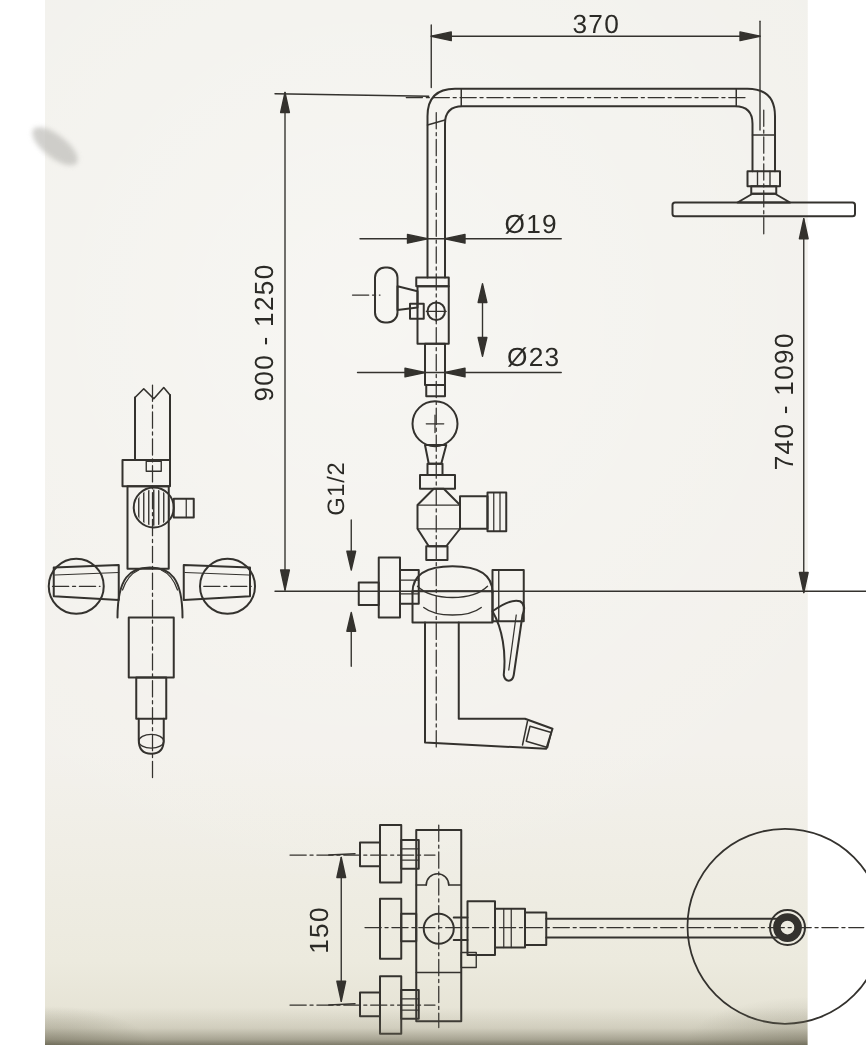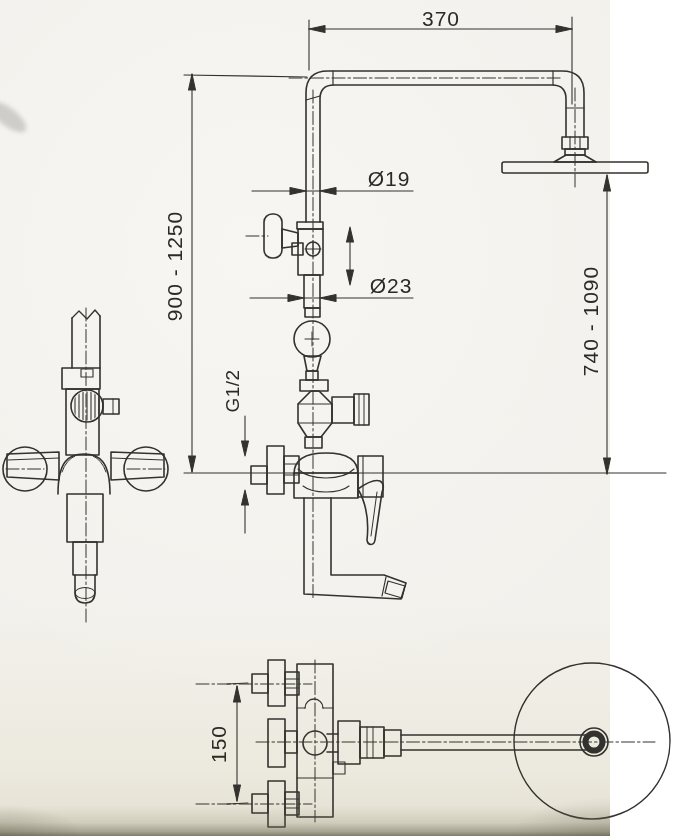--- a/index.html
+++ b/index.html
@@ -2,20 +2,21 @@
 <html><head>
 <meta charset="utf-8">
 <style>
   html,body{margin:0;padding:0;}
   body{width:693px;height:836px;overflow:hidden;font-family:"Liberation Sans",sans-serif;}
   .paper{
     position:relative;width:610px;height:836px;
     background:
       radial-gradient(130% 95% at 42% 30%, #f6f5f1 0%, #f3f1ec 50%, #ecead2e0 101%),
       #f3f1ec;
+    margin-left: 36px;
   }
   .paper{background:
       radial-gradient(130% 95% at 42% 30%, rgba(255,255,255,.35) 0%, rgba(255,255,255,0) 60%),
       linear-gradient(180deg, #f2f1ec 0%, #f3f1ec 72%, #eceade 92%, #e2dfd0 100%),
       #f3f1ec;}
   svg{position:absolute;left:0;top:0;display:block;}
   .vignette-bottom{
     position:absolute;left:0;bottom:0;width:100%;height:30px;pointer-events:none;
     background:linear-gradient(to bottom, rgba(130,126,103,0) 0%, rgba(130,126,103,.20) 55%, rgba(104,100,80,.48) 85%, rgba(88,85,66,.72) 100%);
   }

